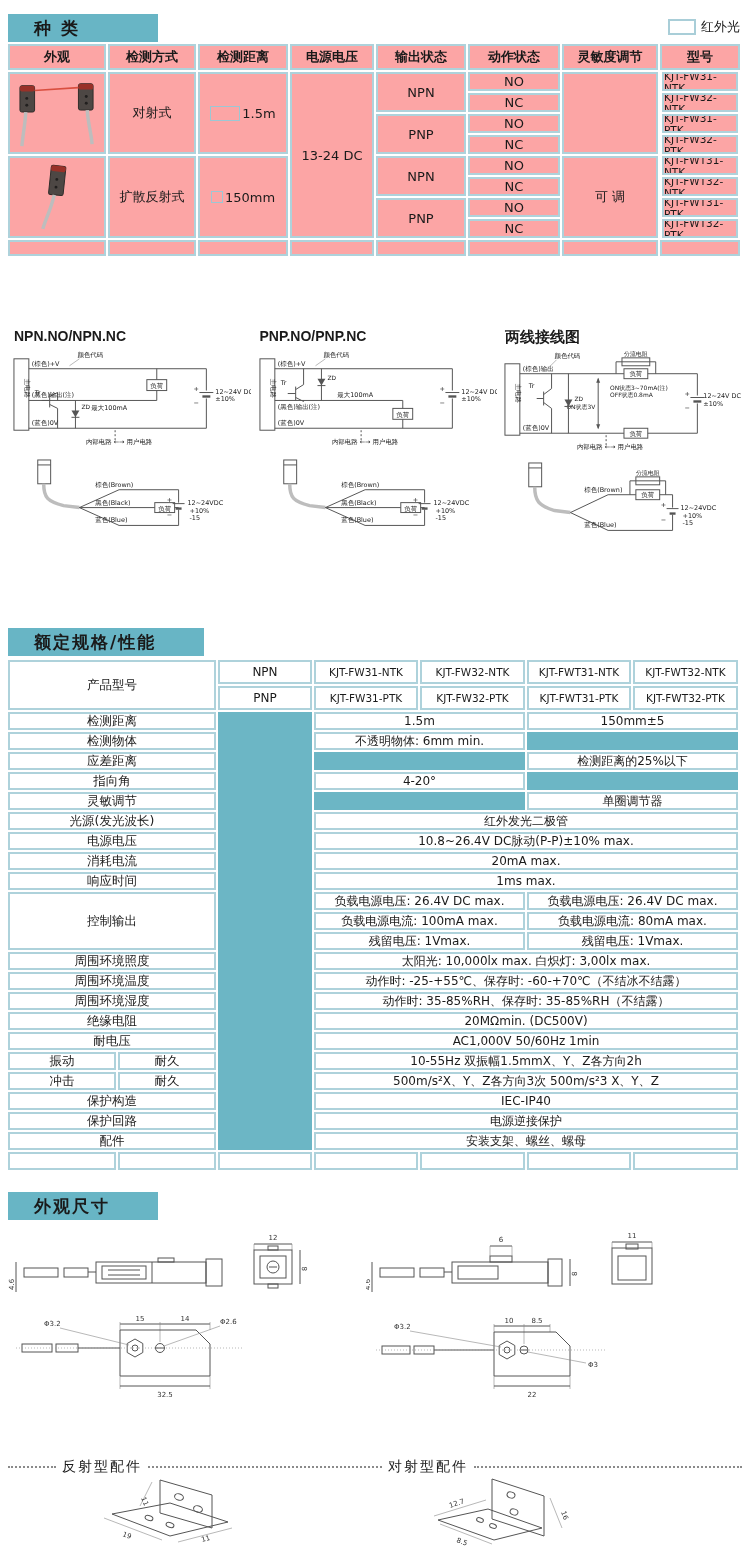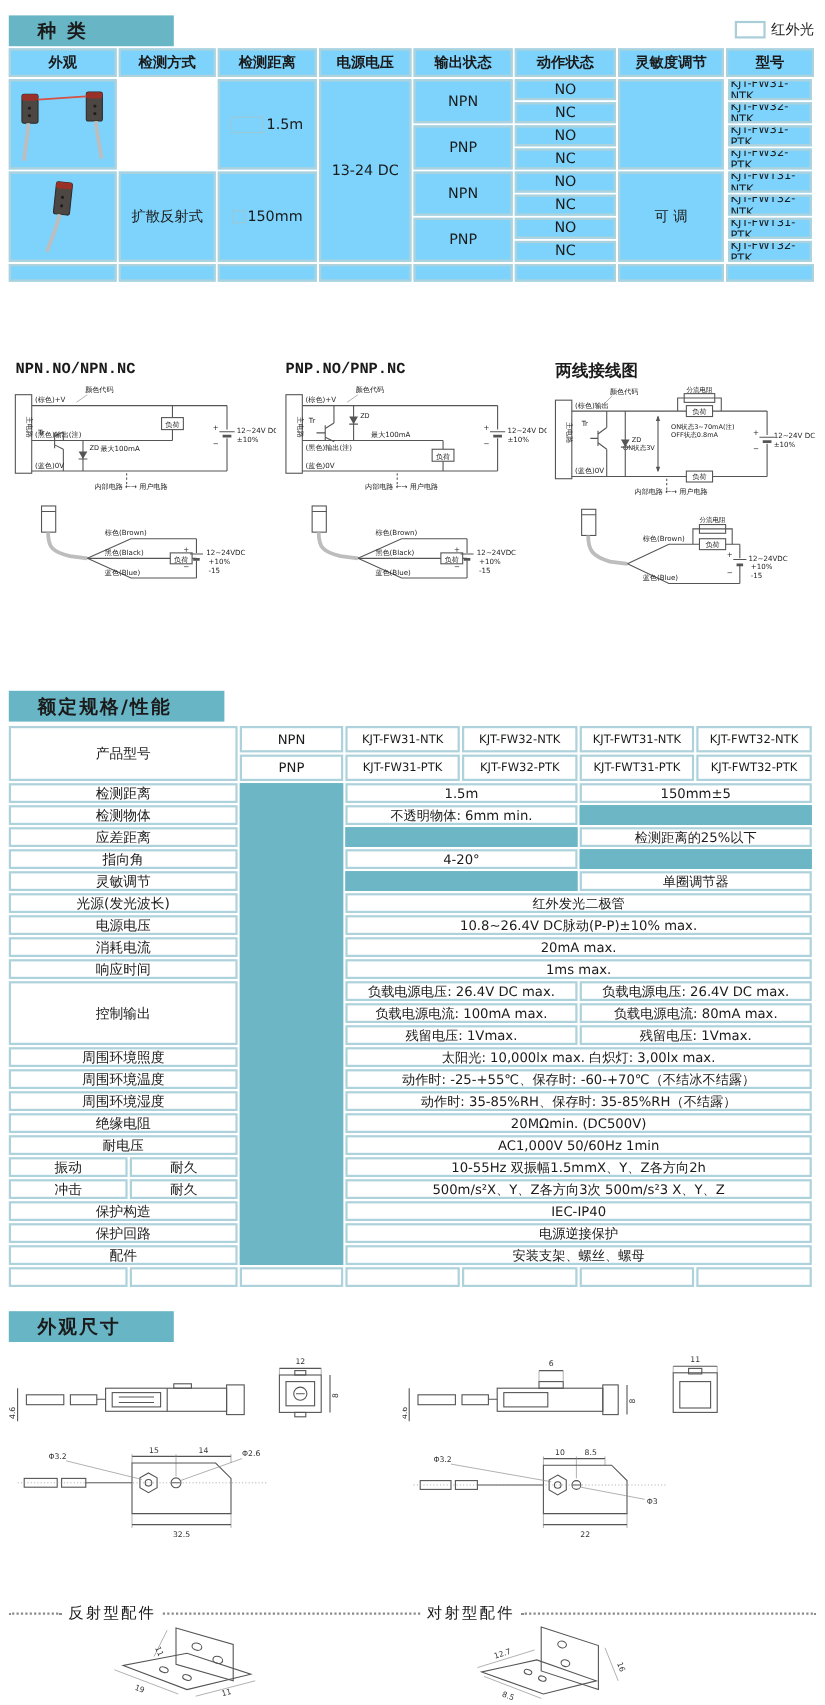--- a/index.html
+++ b/index.html
@@ -7,31 +7,31 @@
   .page{position:relative;width:750px;height:1550px;background:#fff;overflow:hidden;}
   .secbar{position:absolute;left:8px;height:28px;background:#68b5c5;display:flex;align-items:center;
           padding-left:26px;font-size:17px;font-weight:bold;letter-spacing:2px;box-sizing:border-box;}
   .legend{position:absolute;right:10px;top:18px;display:flex;align-items:center;gap:5px;font-size:13px;}
   .legend-box{display:inline-block;width:24px;height:12px;border:2px solid #a9ced8;background:#fff;}
 
   
   .types-grid{position:absolute;left:8px;top:44px;width:734px;display:grid;
     grid-template-columns:98px 88px 90px 84px 90px 92px 96px 80px;
     grid-template-rows:26px repeat(8,19px) 16px;gap:2px;}
-  .cell{border:2px solid #aed2db;background:#7dd3fc;display:flex;align-items:center;justify-content:center;
+  .cell{border:2px solid #aed2db;background:#fca5a5;display:flex;align-items:center;justify-content:center;
         font-size:13px;box-sizing:border-box;overflow:hidden;}
   .hdr{font-weight:bold;}
   .model{font-size:10.5px;margin:0 2px;}
   .dbox-wide{display:inline-block;width:28px;height:13px;border:1px solid #9cc7d4;margin-right:2px;}
   .dbox-sq{display:inline-block;width:10px;height:10px;border:1px solid #9cc7d4;margin-right:2px;}
 
   
   .circuits{position:absolute;left:8px;top:328px;width:734px;display:flex;justify-content:space-between;}
   .circ{width:243px;}
-  .circ-title{font-size:14px;font-weight:bold;font-family:Liberation Mono, monospace;
+  .circ-title{font-size:14px;font-weight:bold;font-family:Liberation Sans, sans-serif;
               margin:0 0 4px 6px;white-space:nowrap;}
   .circ-title.cn{font-family:"DejaVu Sans","Liberation Sans",sans-serif;font-size:15px;}
   .circ-svg{width:243px;height:218px;}
   .ln{fill:none;stroke:#555;stroke-width:1;}
   .lnf{fill:#555;stroke:none;}
   .lnd{stroke:#555;stroke-width:1;stroke-dasharray:2,2;fill:none;}
   .lnt{stroke:#888;stroke-width:.6;fill:none;}
   .lnb{stroke:#555;stroke-width:2.4;fill:none;}
   .cable{fill:none;stroke:#bdbdbd;stroke-width:3.5;}
   .sensor{fill:#fff;stroke:#555;stroke-width:1;}
@@ -89,20 +89,21 @@
           <circle cx="17" cy="32" r="1.5" fill="#211f1e"></circle>
         <path d="M16,39 C15,54 13,62 12,74" class="cable"></path>
         <rect x="70" y="10" width="15" height="27" rx="2" fill="#4d4744" stroke="#2e2b29"></rect>
         <rect x="70" y="10" width="15" height="6" rx="2" fill="#993128"></rect>
         <circle cx="78" cy="23" r="1.5" fill="#211f1e"></circle>
           <circle cx="78" cy="30" r="1.5" fill="#211f1e"></circle>
         <path d="M79,37 C80,52 83,60 84,72" class="cable"></path>
         <line x1="25" y1="17" x2="70" y2="14" stroke="#d94f40" stroke-width="1.6"></line>
       </svg>
     </div>
+    <div class="cell" style="grid-area:2/2/6/3">对射式</div>
     <div class="cell" style="grid-area:2/3/6/4">
       <span class="dbox-wide"></span>
       <span>1.5m</span>
     </div>
     <div class="cell" style="grid-area:2/4/10/5">13-24 DC</div>
     <div class="cell" style="grid-area:2/5/4/6">NPN</div>
     <div class="cell" style="grid-area:4/5/6/6">PNP</div>
     <div class="cell" style="grid-area:2/6">NO</div>
     <div class="cell" style="grid-area:3/6">NC</div>
     <div class="cell" style="grid-area:4/6">NO</div>

